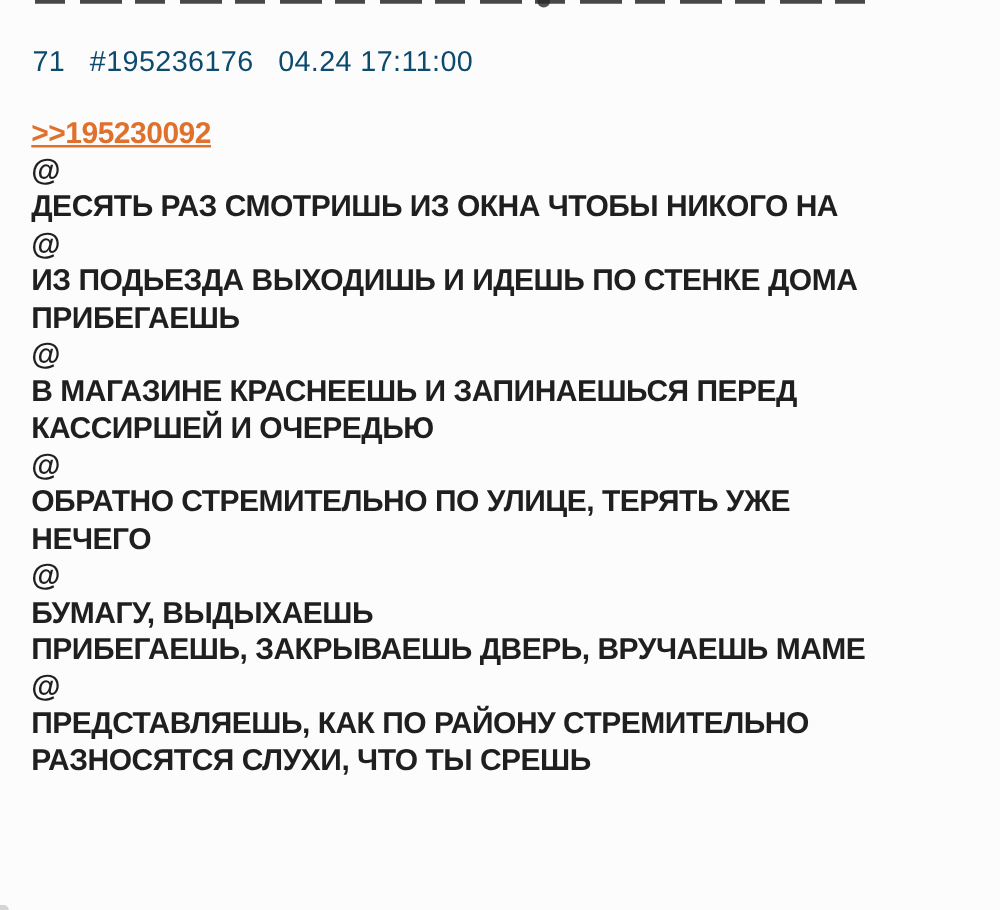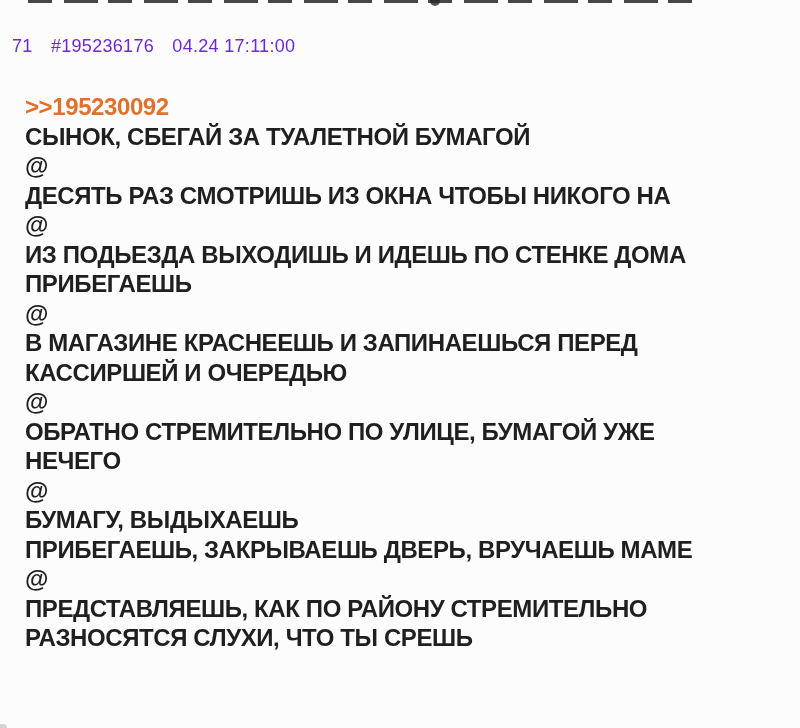--- a/index.html
+++ b/index.html
@@ -36,24 +36,24 @@
     left: 430px;
     width: 10px;
     height: 6px;
     background: rgba(40,40,40,0.8);
     border-radius: 0 0 5px 5px;
   }
 
   .post-header {
     position: absolute;
     top: 36px;
-    left: 12px;
-    font-size: 18px;
+    left: 26px;
+    font-size: 23px;
     font-weight: 400;
-    color: #6d28d9;
+    color: #0c4a6e;
     letter-spacing: 0.3px;
     white-space: nowrap;
   }
   .post-header .seg {
     display: inline-block;
     margin-right: 13px;
   }
   .post-header .seg:last-child {
     margin-right: 0;
   }
@@ -64,20 +64,21 @@
     left: 25px;
     width: 760px;
     font-size: 24px;
     font-weight: 700;
     line-height: 29.5px;
     color: #1f1f1f;
     letter-spacing: -0.4px;
   }
   .reply-link {
     color: #e0712c;
+    text-decoration: underline;
     cursor: pointer;
     display: inline-block;
     text-align: center;
   }
   .post-line {
     white-space: nowrap;
   }
 
   .bottom-corner-mark {
     position: absolute;
@@ -99,31 +100,30 @@
 <div class="post-header">
   <span class="seg">71</span>
   <span class="seg">#195236176</span>
   <span class="seg">04.24 17:11:00</span>
 </div>
 
 <div class="post-body">
   <div class="post-line">
     <span class="reply-link">&gt;&gt;195230092</span>
   </div>
-  <div class="post-line">СЫНОК, СБЕГАЙ ЗА ТУАЛЕТНОЙ БУМАГОЙ</div>
   <div class="post-line">@</div>
   <div class="post-line">ДЕСЯТЬ РАЗ СМОТРИШЬ ИЗ ОКНА ЧТОБЫ НИКОГО НА</div>
   <div class="post-line">@</div>
   <div class="post-line">ИЗ ПОДЬЕЗДА ВЫХОДИШЬ И ИДЕШЬ ПО СТЕНКЕ ДОМА</div>
   <div class="post-line">ПРИБЕГАЕШЬ</div>
   <div class="post-line">@</div>
   <div class="post-line">В МАГАЗИНЕ КРАСНЕЕШЬ И ЗАПИНАЕШЬСЯ ПЕРЕД</div>
   <div class="post-line">КАССИРШЕЙ И ОЧЕРЕДЬЮ</div>
   <div class="post-line">@</div>
-  <div class="post-line">ОБРАТНО СТРЕМИТЕЛЬНО ПО УЛИЦЕ, БУМАГОЙ УЖЕ</div>
+  <div class="post-line">ОБРАТНО СТРЕМИТЕЛЬНО ПО УЛИЦЕ, ТЕРЯТЬ УЖЕ</div>
   <div class="post-line">НЕЧЕГО</div>
   <div class="post-line">@</div>
   <div class="post-line">БУМАГУ, ВЫДЫХАЕШЬ</div>
   <div class="post-line">ПРИБЕГАЕШЬ, ЗАКРЫВАЕШЬ ДВЕРЬ, ВРУЧАЕШЬ МАМЕ</div>
   <div class="post-line">@</div>
   <div class="post-line">ПРЕДСТАВЛЯЕШЬ, КАК ПО РАЙОНУ СТРЕМИТЕЛЬНО</div>
   <div class="post-line">РАЗНОСЯТСЯ СЛУХИ, ЧТО ТЫ СРЕШЬ</div>
 </div>
 
 <div class="bottom-corner-mark"></div>

